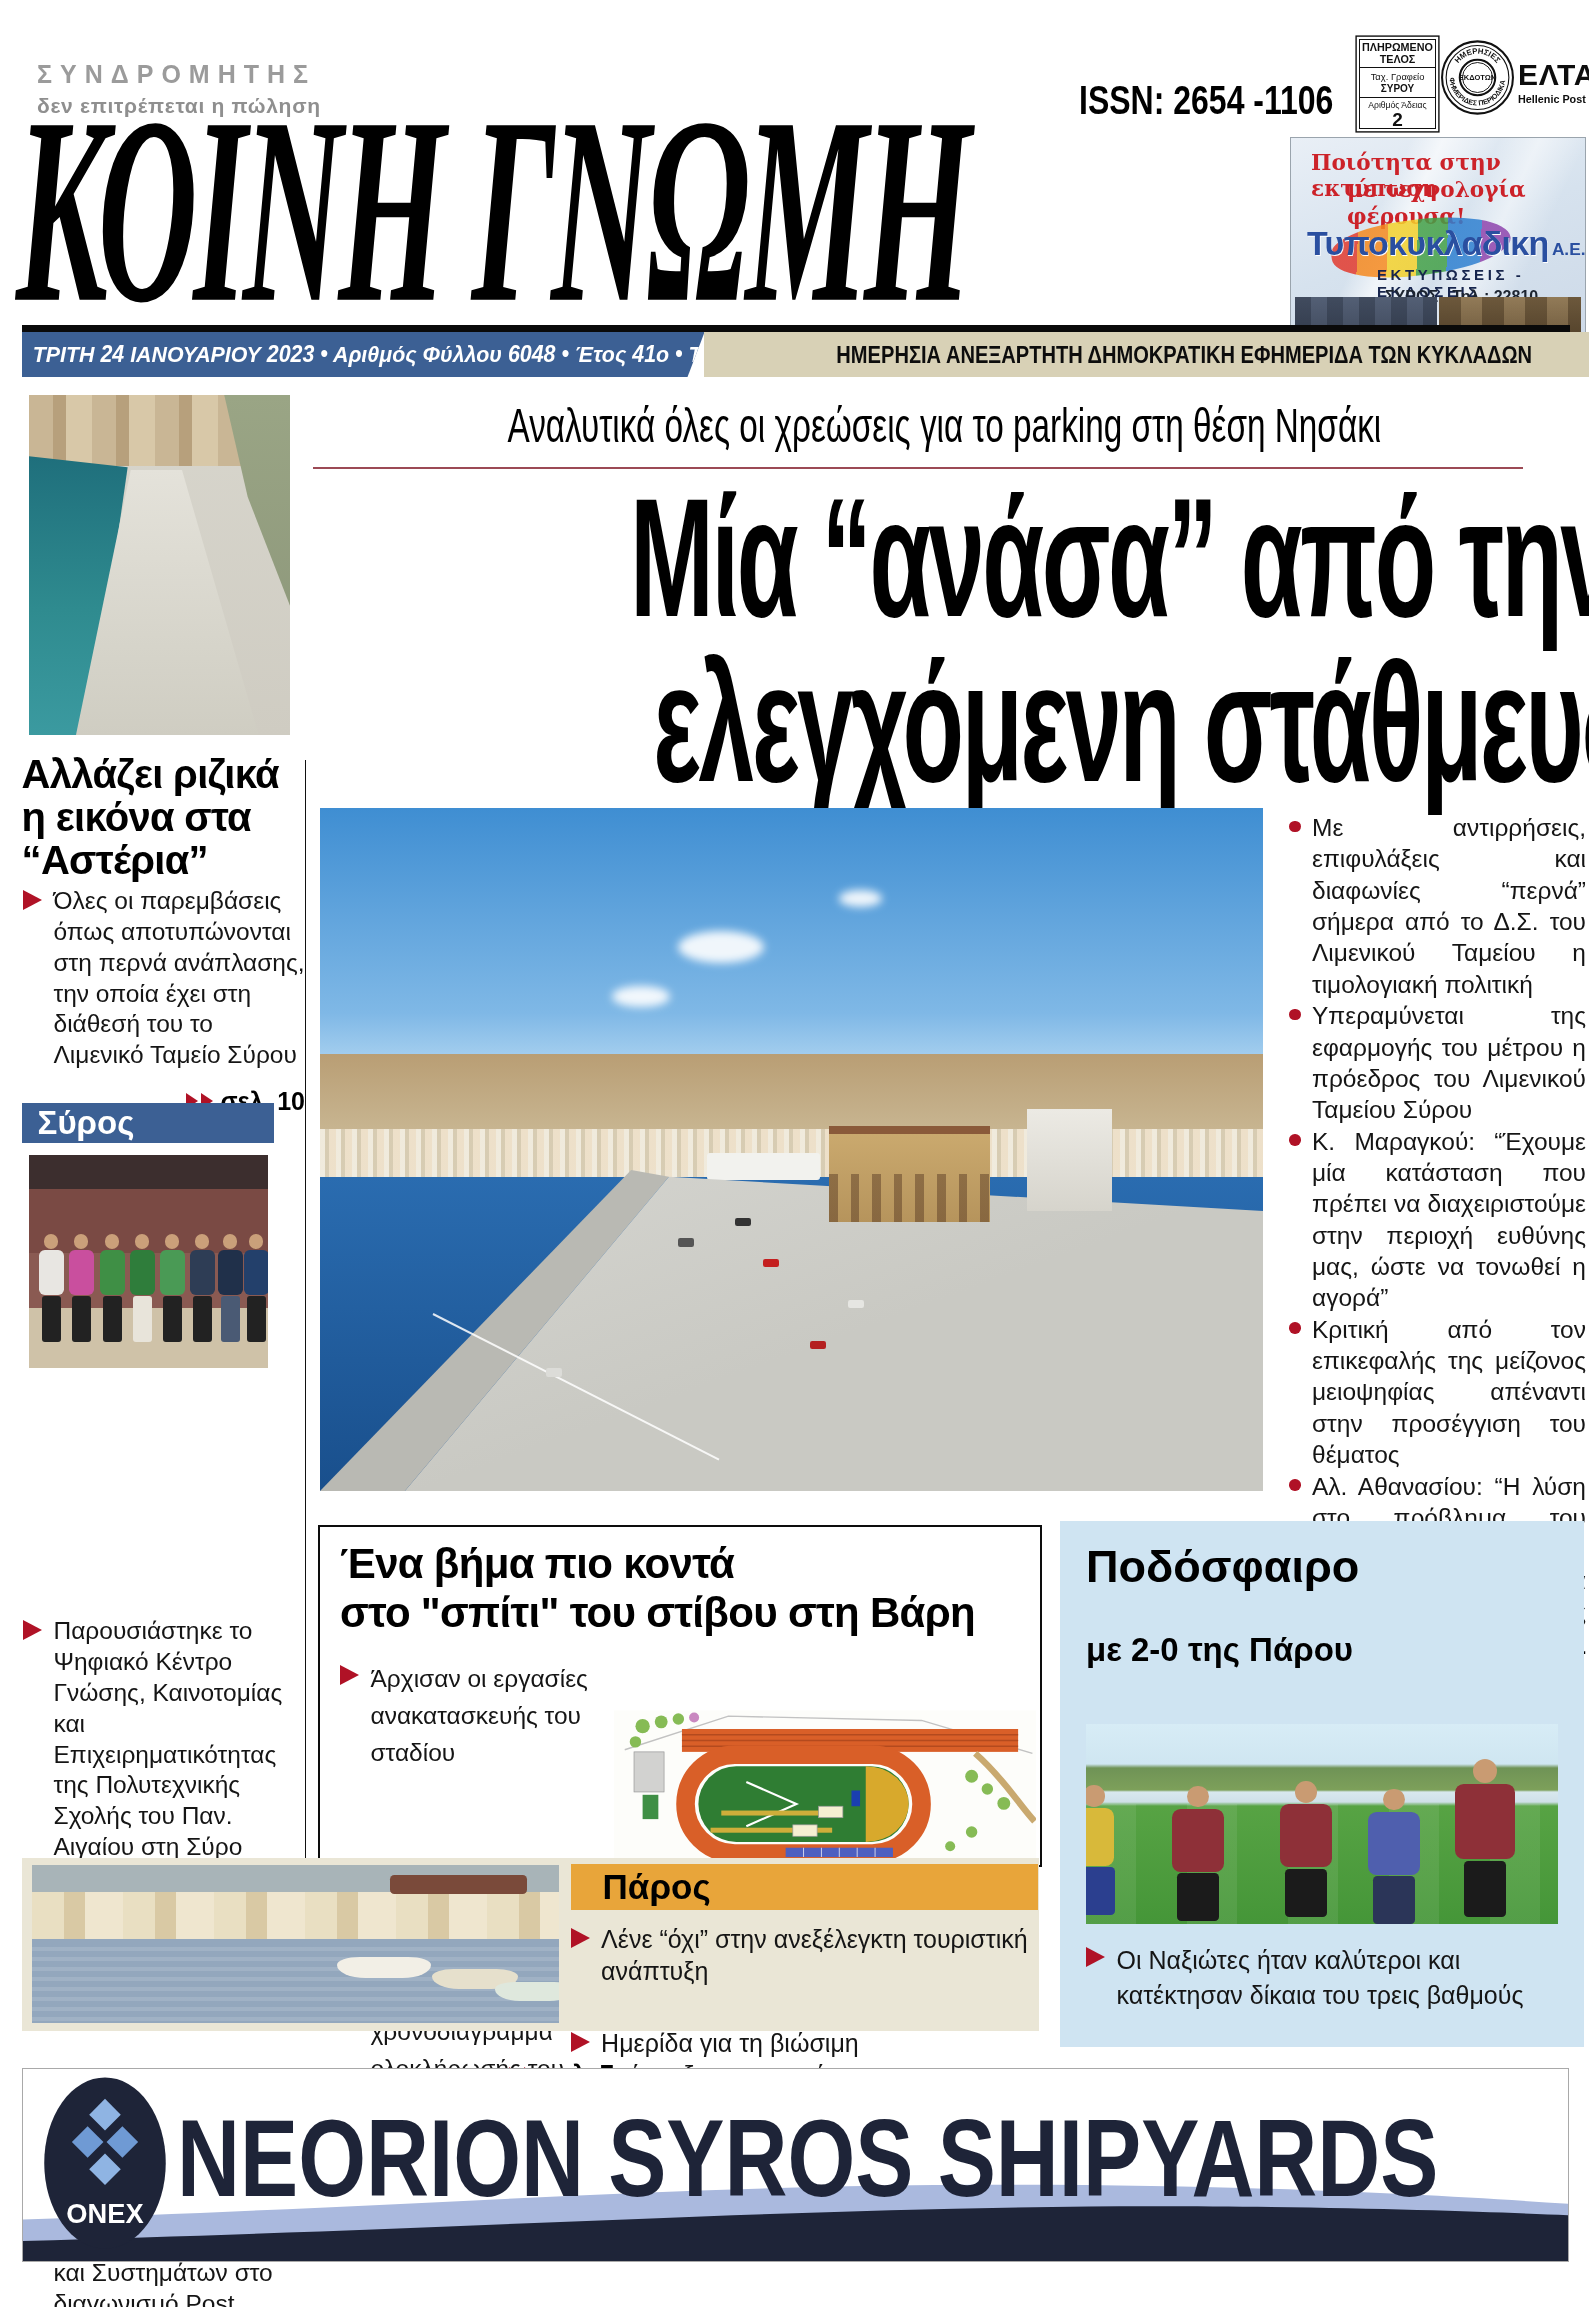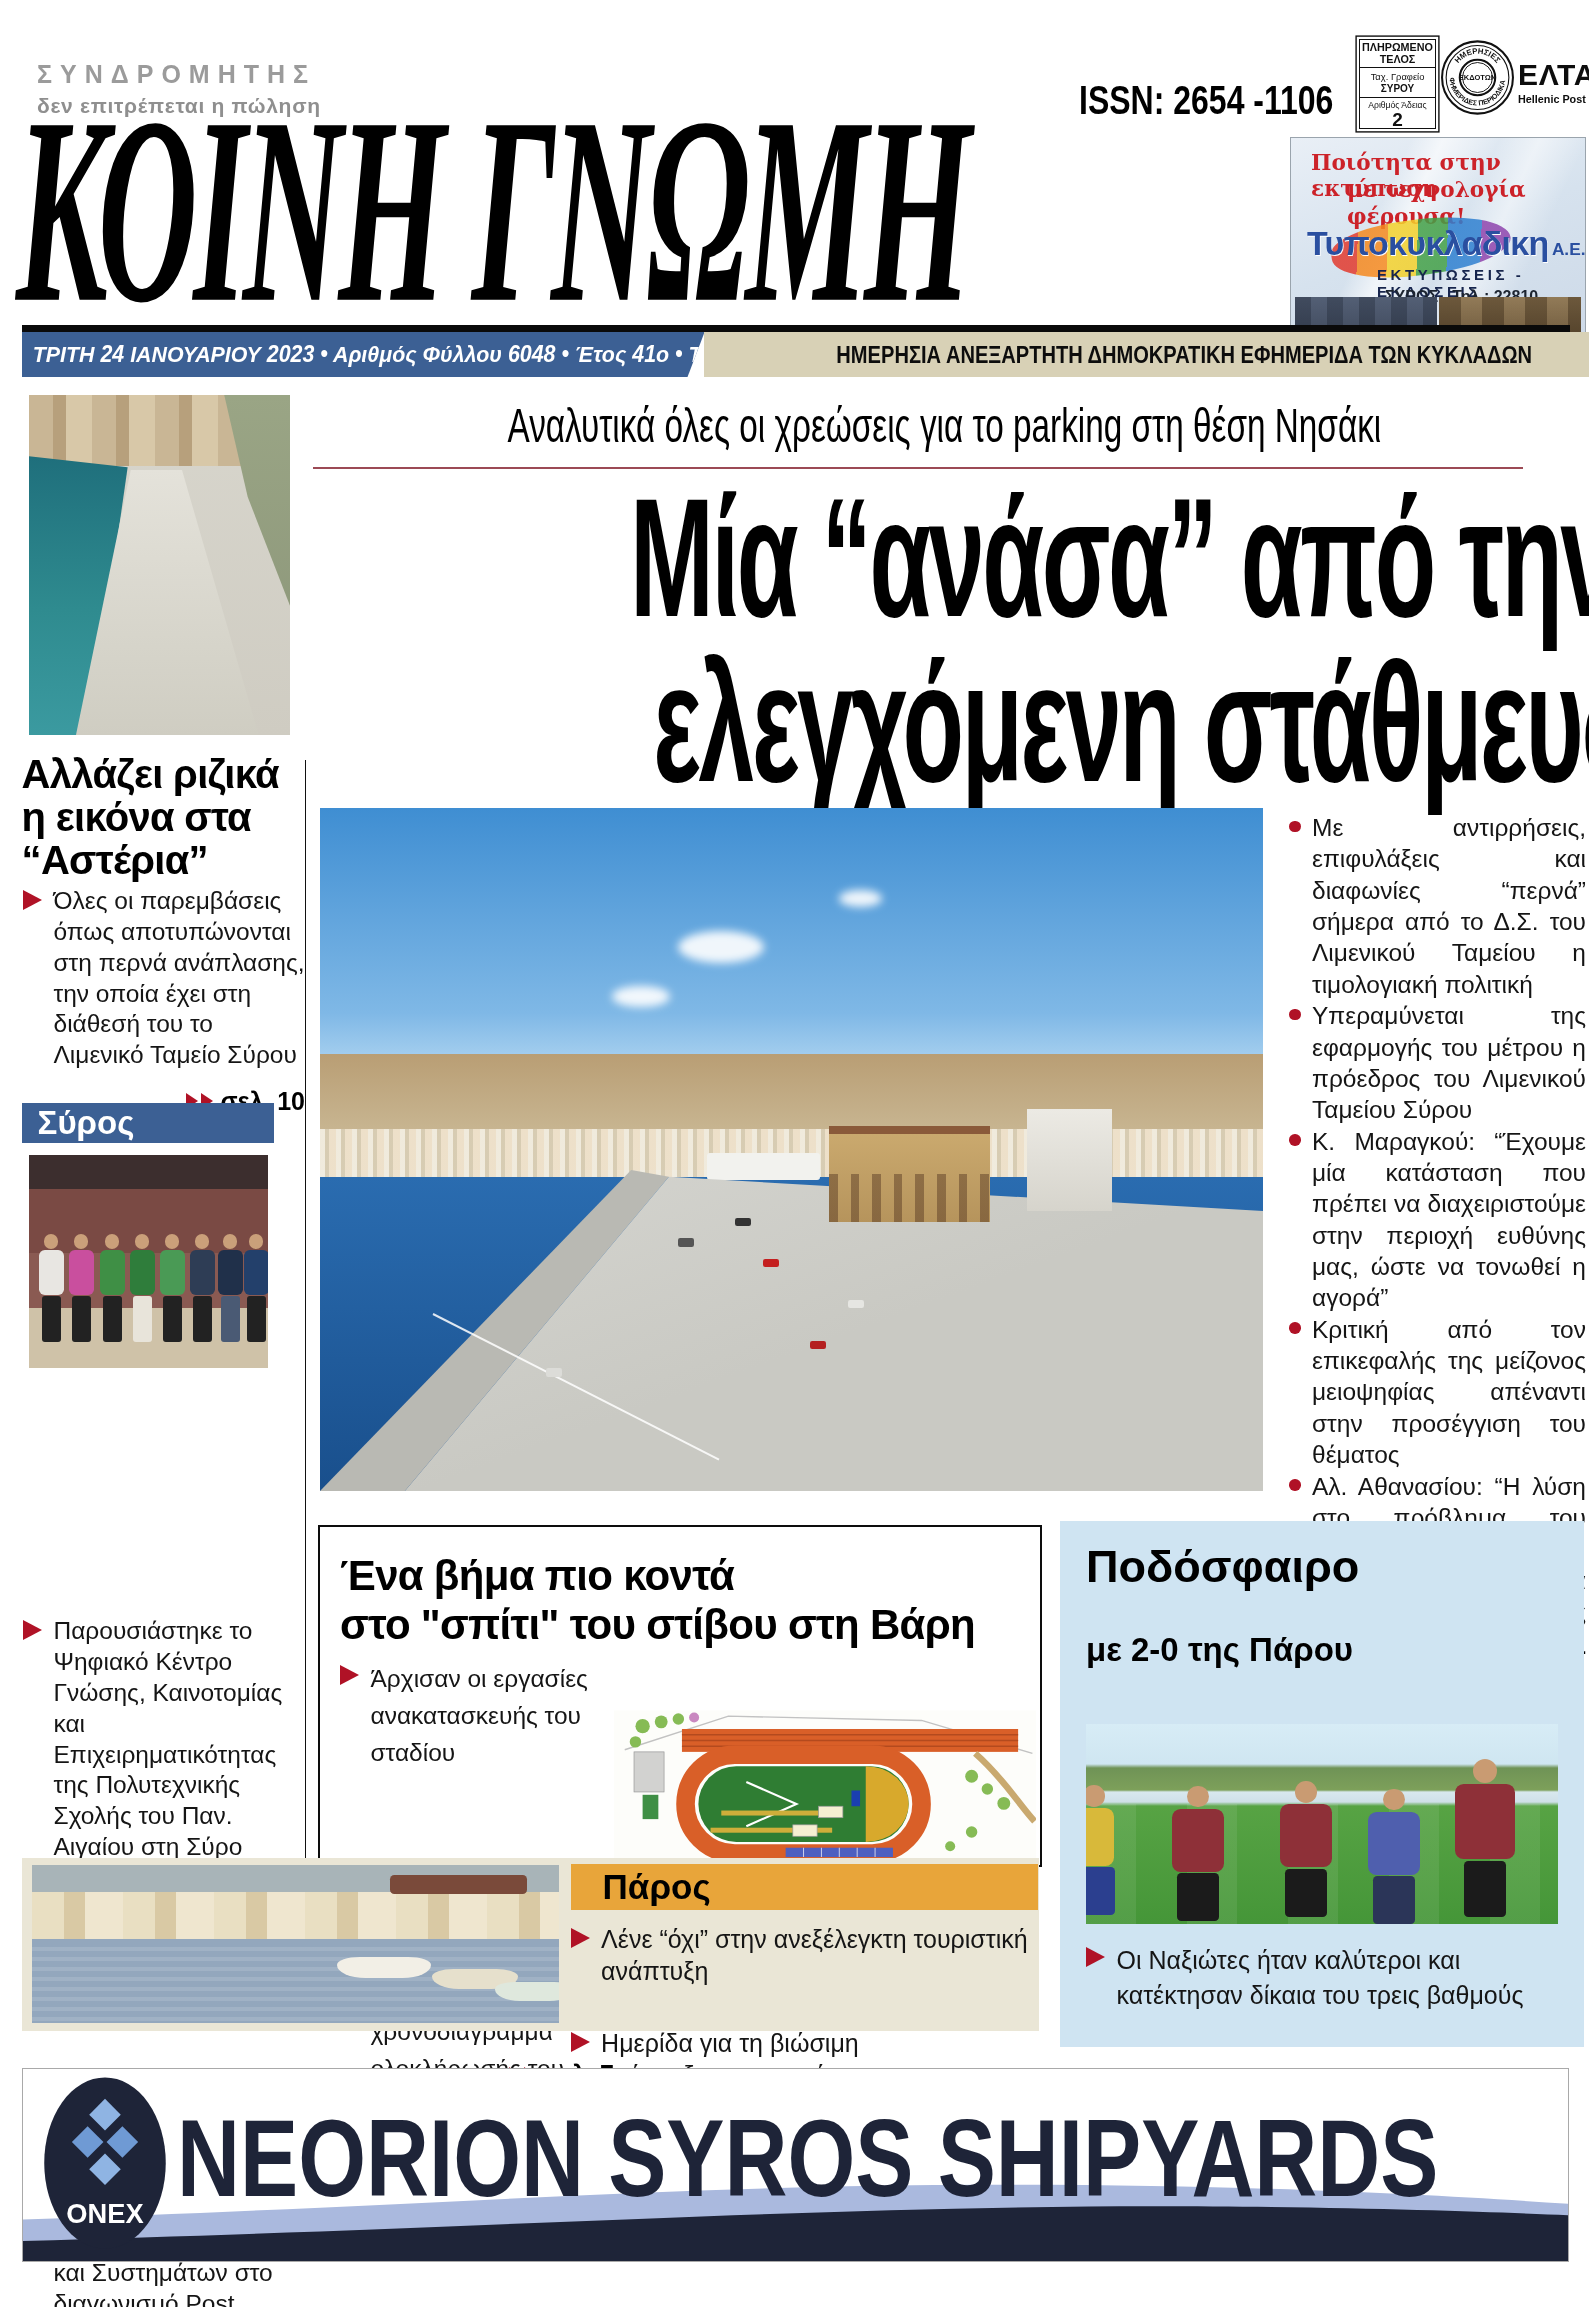--- a/index.html
+++ b/index.html
@@ -341,21 +341,21 @@
       <span class="bt">Αλ. Αθανασίου: “Η λύση στο πρόβλημα του γενικότερου κυκλοφοριακού θα έπρεπε να έχει έρθει ως συνολική δέσμη μέτρων”</span>
       <span class="pref">
         <span class="tri-sm"></span>
           <span class="tri-sm"></span>
         <span class="lbl">σελ. 11</span>
       </span>
     </div>
   </div>
 
   <div class="abs stadium-box" style="left:318px;top:1525px;width:720px;height:338px;">
-    <div class="abs stadium-title" style="left:20px;top:11.5px;margin-top:12px;">
+    <div class="abs stadium-title" style="left:20px;top:11.5px;">
       <div>Ένα βήμα πιο κοντά</div>
       <div>στο "σπίτι" του στίβου στη Βάρη</div>
     </div>
     <div class="abs bullet" style="left:20px;top:134px;width:274px;">
       <span class="tri"></span>
       <span class="bt" style="line-height:1.5;">Άρχισαν οι εργασίες ανακατασκευής του σταδίου</span>
     </div>
     <div class="abs bullet" style="left:20px;top:230px;width:274px;">
       <span class="tri"></span>
       <span class="bt" style="line-height:1.5;">Ο Γιώργος Λεονταρίτης στην “Κοινή Γνώμη” για το έργο και το χρονοδιάγραμμα ολοκλήρωσής του</span>

